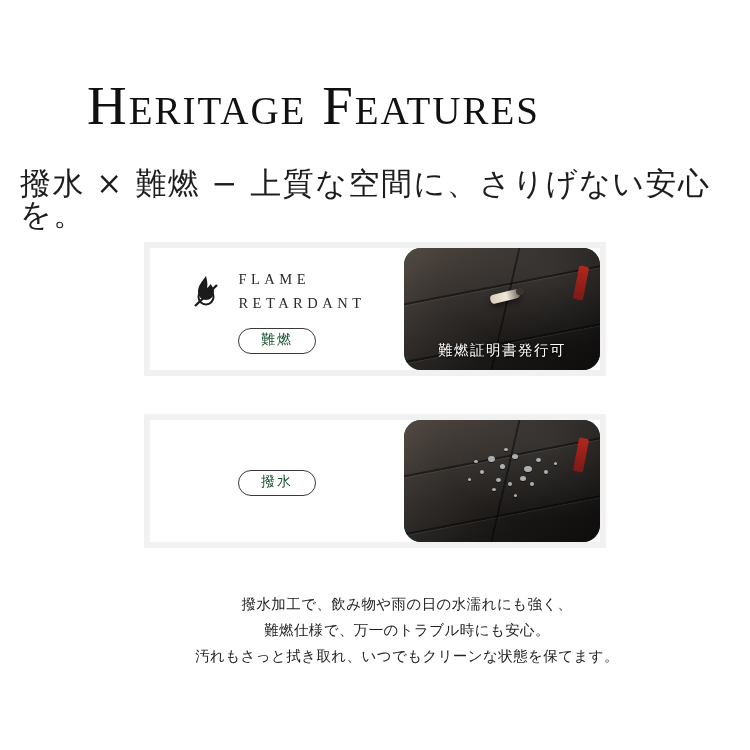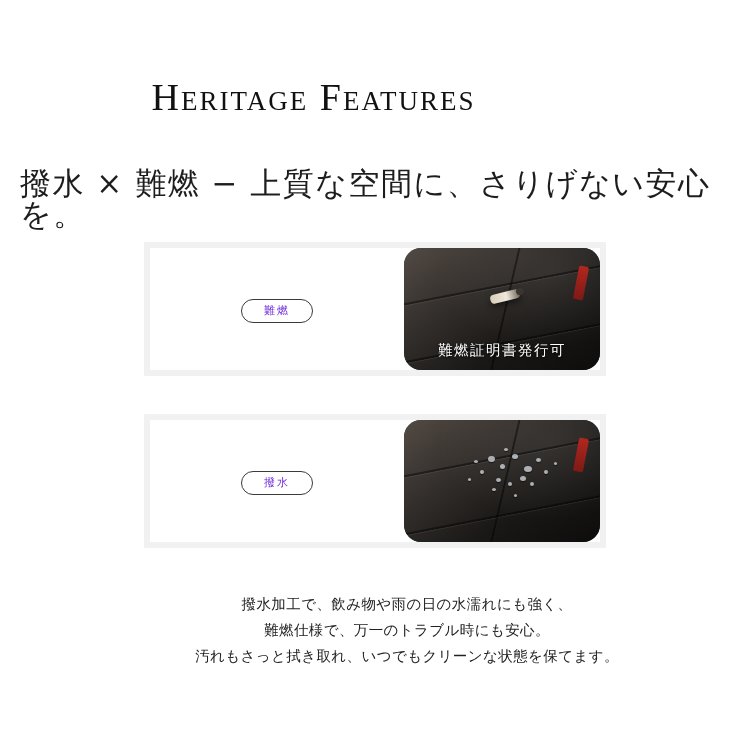--- a/index.html
+++ b/index.html
@@ -22,21 +22,21 @@
   }
 
   
   .title {
     position: absolute;
     top: 78px;
     left: 0;
     width: 627px;
     text-align: center;
     font-family: "Liberation Serif", serif;
-    font-size: 38px;
+    font-size: 55px;
     letter-spacing: 2px;
     font-weight: 400;
     color: #111111;
     font-variant: small-caps;
     line-height: 1;
   }
   .subtitle {
     position: absolute;
     top: 168px;
     left: 0;
@@ -97,24 +97,24 @@
     text-align: left;
     font-variant: small-caps;
     text-transform: uppercase;
   }
   .feat-label .l2 { display: block; }
 
   .pill {
     border: 1px solid #3a3a3a;
     border-radius: 14px;
     padding: 4px 22px 5px 22px;
-    font-family: Liberation Serif, serif;
-    font-size: 11px;
+    font-family: Liberation Mono, monospace;
+    font-size: 14px;
     letter-spacing: 2px;
-    color: #6d28d9;
+    color: #14532d;
     background: #ffffff;
     line-height: 1.1;
   }
 
   .card-right {
     flex: 1;
     position: relative;
     overflow: hidden;
     background: #0f766e;
     border-radius: 17px;
@@ -214,20 +214,33 @@
 </head>
 <body>
 
 <div class="page">
 
   <div class="title">Heritage Features</div>
   <div class="subtitle">撥水 × 難燃 − 上質な空間に、さりげない安心を。</div>
 
   <div class="card card-flame">
     <div class="card-left">
+      <div class="icon-row">
+        <span class="feat-icon">
+          <svg width="34" height="38" viewBox="0 0 34 38" aria-hidden="true">
+            <path d="M17 3 C13 9 9 12 9 19 a8 8 0 0 0 16 0 c0-3-1.5-5.5-3.5-8 C20 13.5 19 14.5 18 15 c1-4 0-8-1-12z" fill="#1b1b1b"></path>
+            <circle cx="17" cy="24" r="7.5" fill="none" stroke="#1b1b1b" stroke-width="2"></circle>
+            <line x1="6" y1="33" x2="28" y2="12" stroke="#1b1b1b" stroke-width="2.4"></line>
+          </svg>
+        </span>
+        <span class="feat-label">
+          <span>Flame</span>
+          <span class="l2">Retardant</span>
+        </span>
+      </div>
       <div class="pill">難燃</div>
     </div>
     <div class="card-right">
       <div class="photo"></div>
       <div class="panel-shade"></div>
       <div class="seam seam-a"></div>
       <div class="seam seam-b"></div>
       <div class="seam seam-c"></div>
       <div class="cig"></div>
       <div class="ash"></div>

